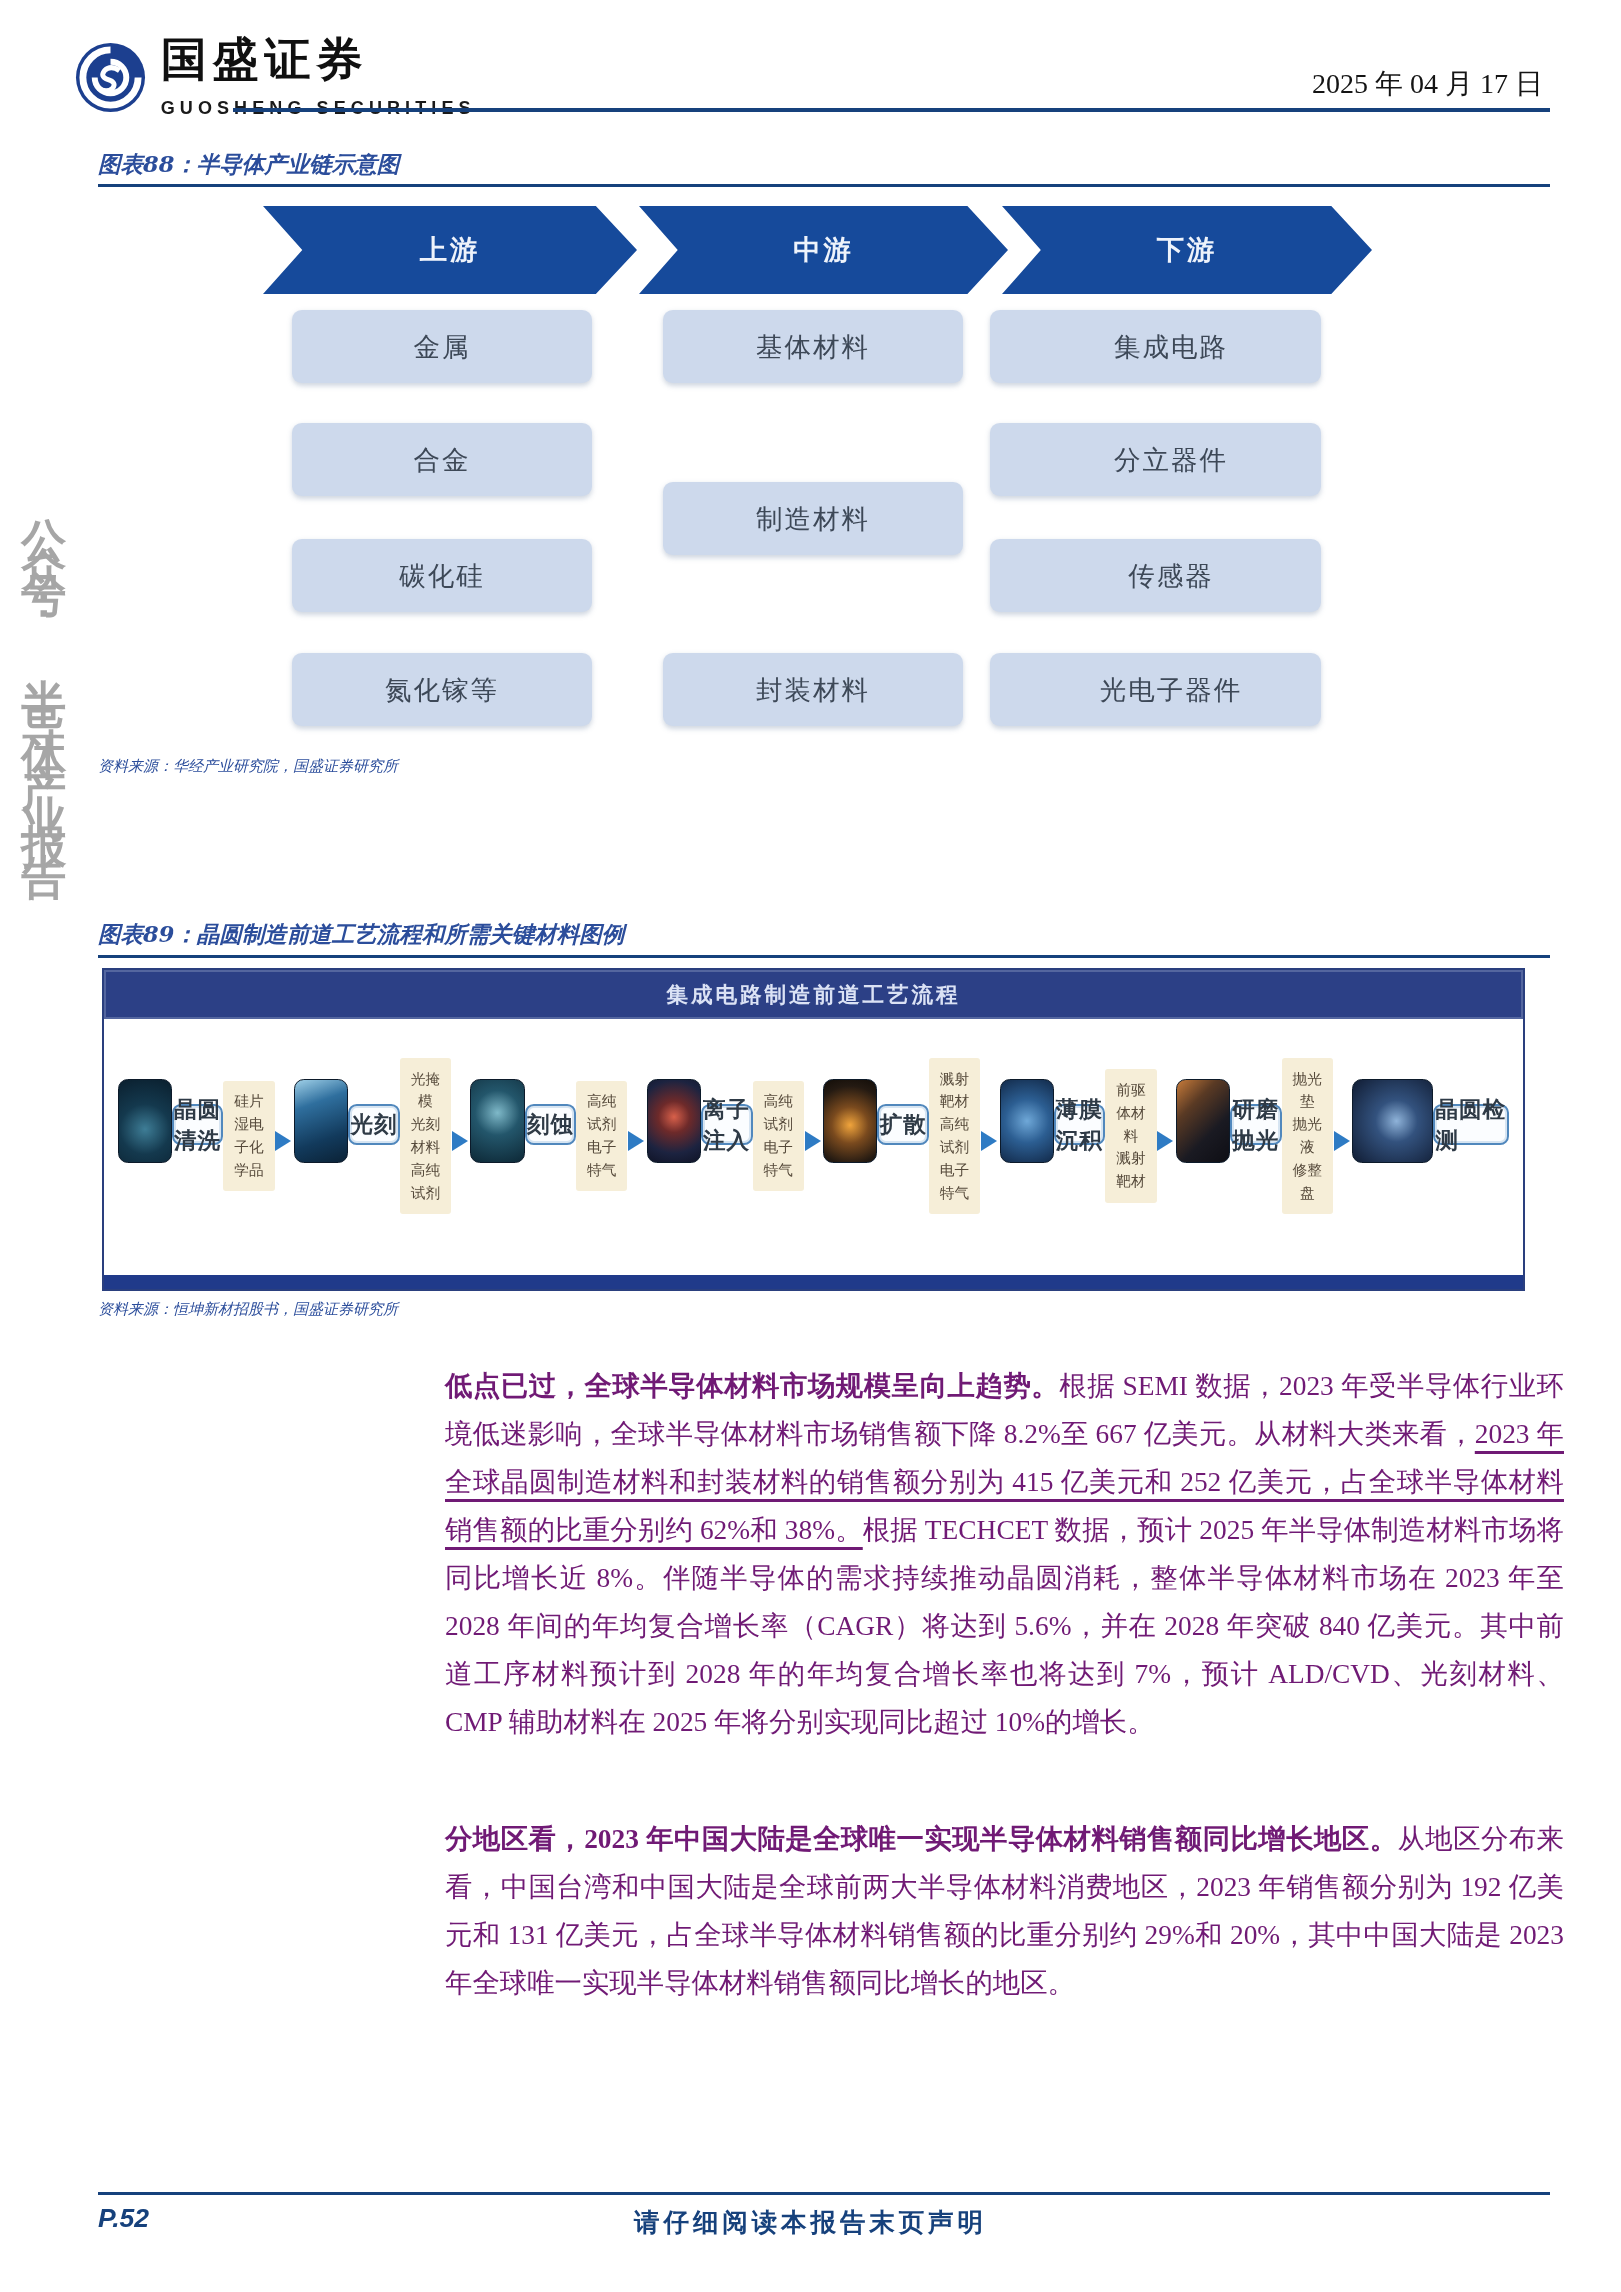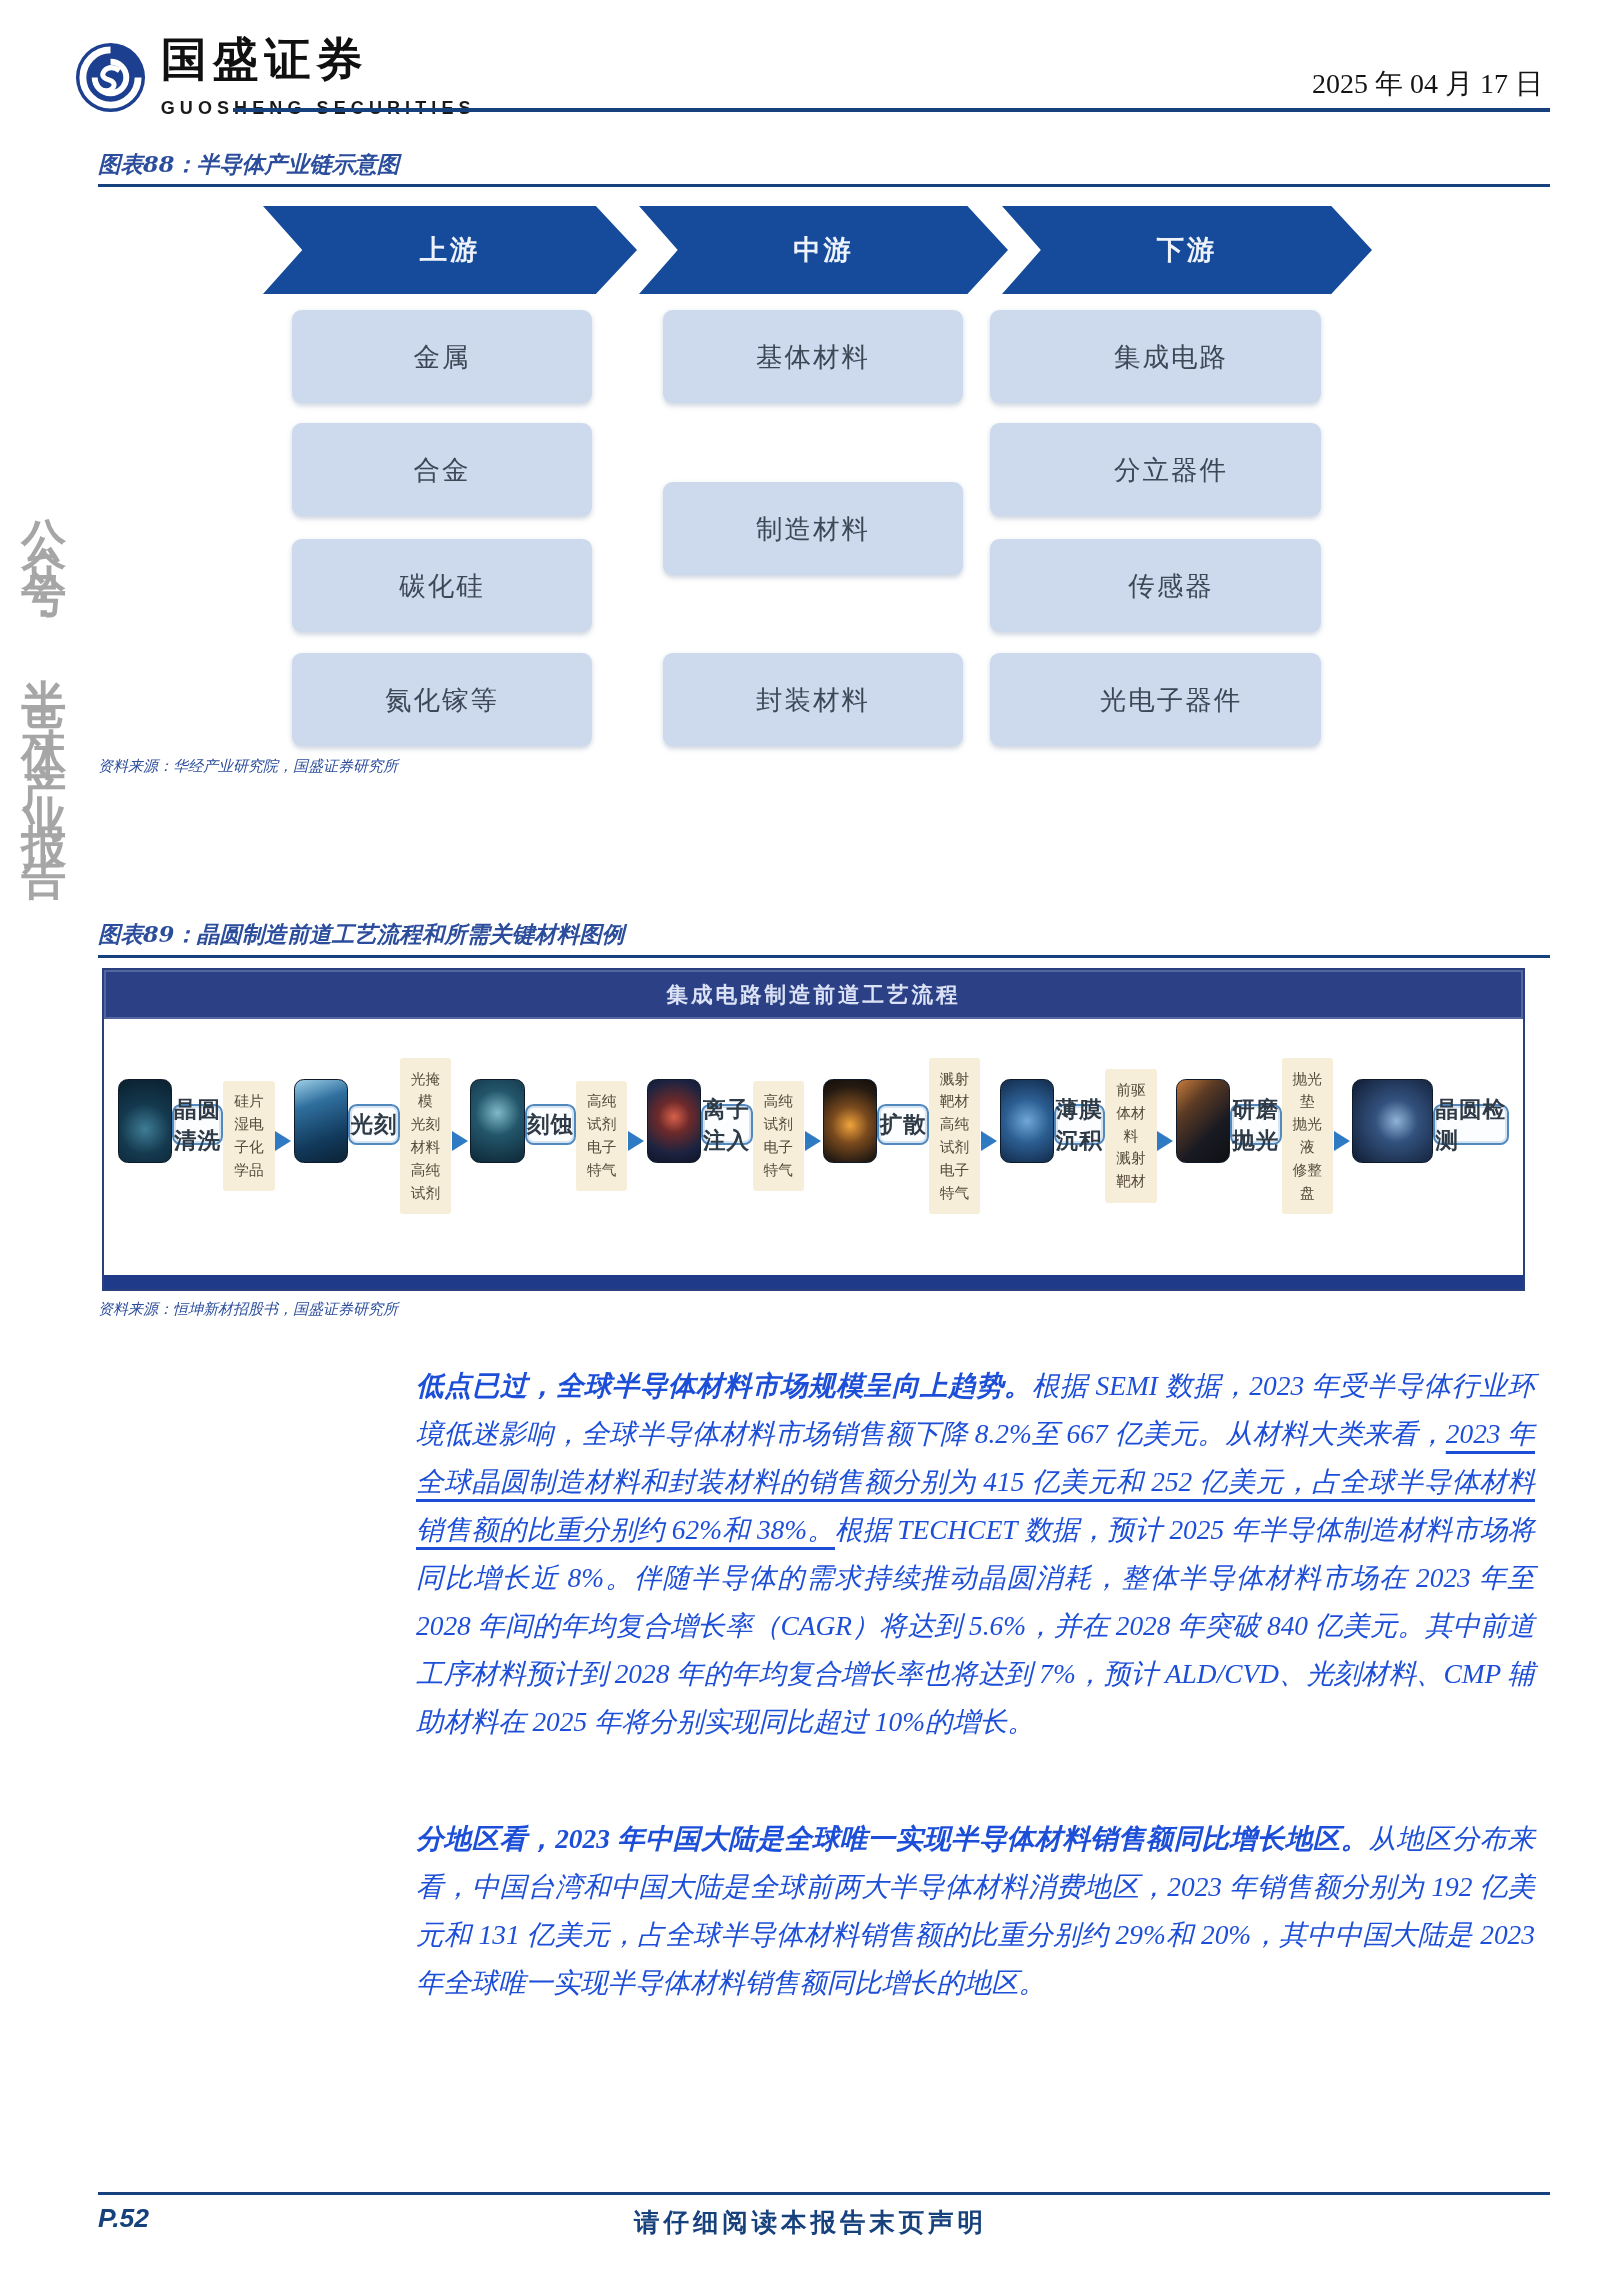--- a/index.html
+++ b/index.html
@@ -24,21 +24,21 @@
               font-size:15px;font-family:"DejaVu Serif","Liberation Serif",serif;}
 
   
   .f88-banner{position:absolute;height:88px;background:#164a9b;color:#eef3fb;
               display:flex;align-items:center;justify-content:center;font-size:27.4px;font-weight:600;
               letter-spacing:2.9px;
               clip-path:polygon(0 0,89% 0,100% 50%,89% 100%,0 100%,10.5% 50%);}
   .f88-b1{left:263px;top:206px;width:374px;}
   .f88-b2{left:639px;top:206px;width:369px;text-align:right;}
   .f88-b3{left:1002px;top:206px;width:370px;}
-  .f88-box{position:absolute;width:300px;height:93px;background:#cdd9ec;border-radius:9.8px;
+  .f88-box{position:absolute;width:300px;height:73px;background:#cdd9ec;border-radius:9.8px;
            display:flex;align-items:center;justify-content:center;font-size:26.5px;color:#3d4857;
            letter-spacing:2px;box-shadow:0 2.9px 4.9px rgba(120,140,170,.35);}
   .c1{left:292px;} .c2{left:663px;} .c3{left:990px;padding-left:31px;}
   .r1{top:310px;} .r2{top:423px;} .r3{top:539px;} .r4{top:653px;} .rmid{top:482px;}
 
   
   .f89{position:absolute;left:102px;top:968px;width:1423px;height:323px;background:#fff;
        border:2px solid #2a3f7e;box-sizing:border-box;}
   .f89-banner{height:49px;background:#2c4086;box-shadow:inset 0 0 0 2px #54669f;
               display:flex;align-items:center;justify-content:center;color:#dbe2f5;
@@ -60,23 +60,23 @@
               font-size:22.5px;font-weight:bold;color:#2e3a46;letter-spacing:1px;
               box-shadow:inset 0 0 0 2px #d7e5f2;}
   .arrow{position:absolute;left:-18.6px;top:102px;width:0;height:0;
          border-left:16.7px solid #2e7bc4;border-top:10.8px solid transparent;border-bottom:10.8px solid transparent;}
   .mat-box{margin-top:29px;width:137px;box-sizing:border-box;background:#f6eed8;border-radius:2.9px;
            color:#55493a;font-size:14.7px;line-height:1.55;text-align:center;padding:9.8px 3.9px;
            display:flex;flex-direction:column;justify-content:center;}
   .f89-bottom{position:absolute;left:0;right:0;bottom:0;height:13.7px;background:#203a8a;}
 
   
-  .para{position:absolute;left:416px;width:1119px;font-size:27.4px;line-height:48px;
-        text-align:justify;color:#1d4ed8;
-        font-family:"Liberation Serif","DejaVu Serif",serif;font-style:italic;}
+  .para{position:absolute;left:445px;width:1119px;font-size:27.4px;line-height:48px;
+        text-align:justify;color:#701a75;
+        font-family:"Liberation Serif","DejaVu Serif",serif;}
   .b{font-weight:bold;}
   .u{text-decoration:underline;text-decoration-thickness:2.5px;text-underline-offset:7.8px;}
 
   
   .watermark{position:absolute;left:13.7px;top:482px;writing-mode:vertical-rl;text-orientation:upright;
              font-size:45px;font-weight:bold;color:#a6a6a6;letter-spacing:29px;
              font-family:"DejaVu Serif","Liberation Serif",serif;}
 
   
   .footer-rule{position:absolute;left:98px;right:71px;top:2192px;border-top:3.9px solid #16417c;}

